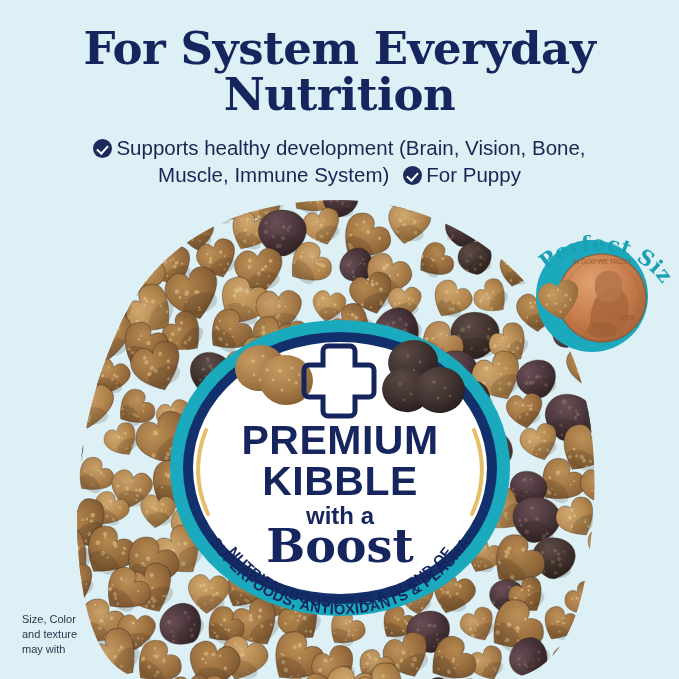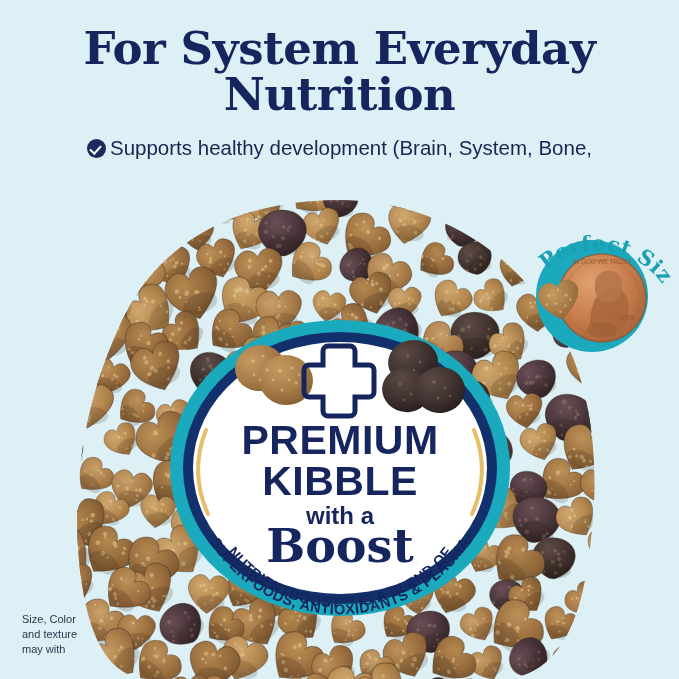--- a/index.html
+++ b/index.html
@@ -3261,21 +3261,24 @@
       </g>
     </svg>
 
   <div class="headline">
     <span class="l1">For System Everyday</span>
     <span class="l2">Nutrition</span>
   </div>
 
   <div class="bullets">
     <span class="row">
-      <span class="chk"></span><span>Supports healthy development (Brain, System, Bone,</span>
+      <span class="chk"></span><span>Supports healthy development (Brain, Vision, Bone,</span>
+    </span>
+    <span class="row">
+      <span>Muscle, Immune System)</span><span class="gap"></span><span class="chk"></span><span>For Puppy</span>
     </span>
   </div>
 
   <svg id="perfect" viewBox="0 0 190 150">
     <defs>
       <path id="arcPerfect" d="M 58,64 A 78,78 0 0 1 176,76" fill="none"></path>
       <radialGradient id="pennyGrad" cx="38%" cy="32%" r="78%">
         <stop offset="0%" stop-color="#e0a070"></stop>
         <stop offset="55%" stop-color="#c87c4c"></stop>
         <stop offset="100%" stop-color="#a25f36"></stop>

